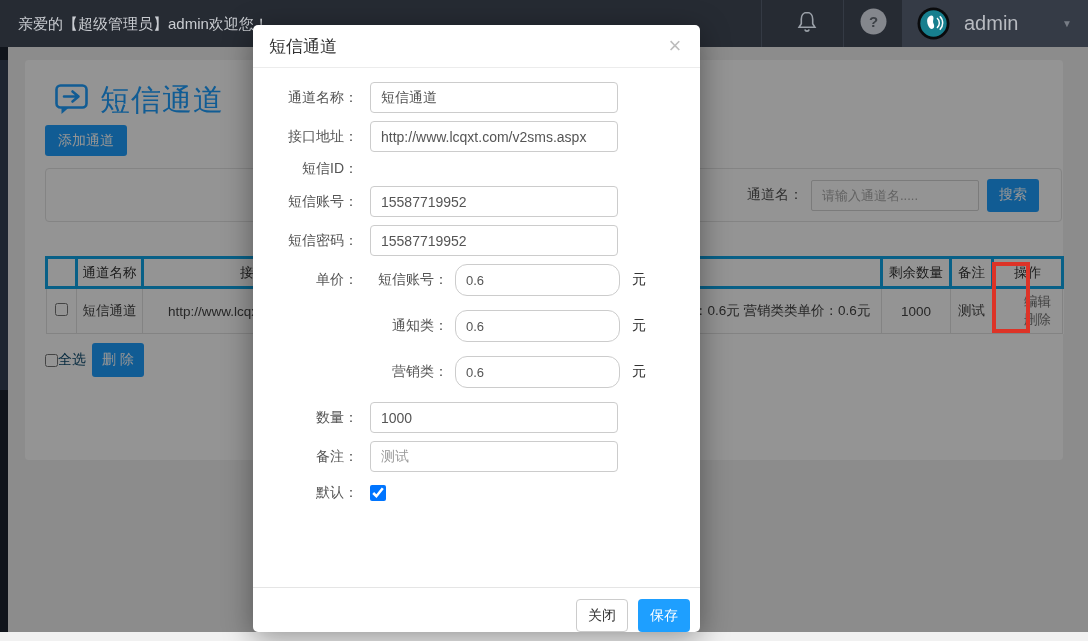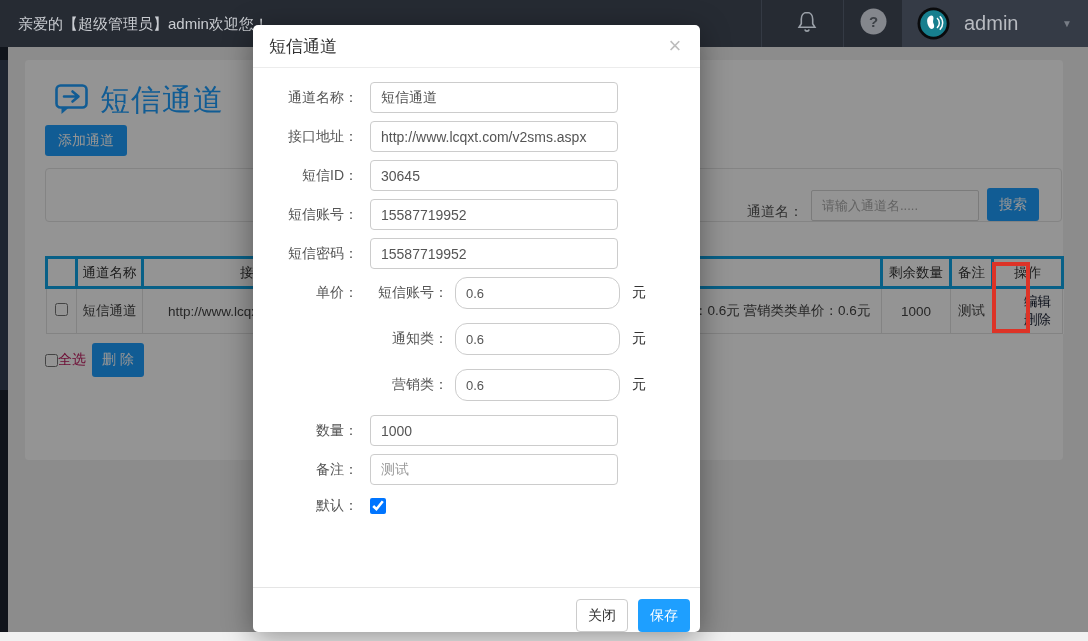--- a/index.html
+++ b/index.html
@@ -23,38 +23,38 @@
   .content { position:absolute; left:8px; top:47px; width:1080px; height:585px; background:#f2f2f2; }
   .card { position:absolute; left:17px; top:13px; width:1038px; height:400px; background:#ffffff; border-radius:4px; }
 
   .heading { position:absolute; left:28px; top:20px; display:flex; align-items:center; gap:10px; color:#1E9FFF; }
   .heading-title { font-size:30px; letter-spacing:1px; }
 
   .add-btn { position:absolute; left:20px; top:65px; width:82px; height:31px; background:#1E9FFF; color:#fff;
              border:none; border-radius:3px; font-size:14px; cursor:pointer; }
 
   .search-panel { position:absolute; left:20px; top:108px; width:1017px; height:54px; border:1px solid #e3e3e3;
-                  border-radius:4px; display:flex; align-items:flex-end; justify-content:flex-end; padding-right:22px; }
+                  border-radius:4px; display:flex; align-items:center; justify-content:flex-end; padding-right:22px; }
   .search-label { font-size:14px; color:#555; margin-right:8px; }
   .search-input { width:168px; height:31px; border:1px solid #d4d4d4; border-radius:2px; padding:8px 10px;
                   font-size:13px; color:#555; }
   .search-input::placeholder { color:#aaa; }
   .search-btn { width:52px; height:33px; margin-left:8px; background:#1E9FFF; color:#fff; border:none;
                 border-radius:3px; font-size:14px; cursor:pointer; }
 
   table.list { position:absolute; left:20px; top:196px; width:1016px; border-collapse:collapse; table-layout:fixed;
                font-size:13.5px; background:#fff; }
   table.list th { border:3px solid #0ea5e9; height:30px; font-weight:normal; color:#333; text-align:center; padding:0 2px; overflow:hidden; }
   table.list td { border:1px solid #e2e2e2; height:46px; text-align:center; color:#444; overflow:hidden; }
   th.h-price { text-align:left; padding-left:295px; white-space:nowrap; }
   td.cell-price { text-align:left; padding-left:224px; white-space:nowrap; }
-  .row-link { color:#0f172a; text-decoration:none; margin:0 3px; cursor:pointer;padding-left:20px; }
+  .row-link { color:#737373; text-decoration:none; margin:0 3px; cursor:pointer;padding-left:20px; }
 
   .select-row { position:absolute; left:20px; top:283px; height:34px; display:flex; align-items:center; }
-  .select-row label { font-size:14px; color:#be185d; margin-right:6px; }
+  .select-row label { font-size:14px; color:#0c4a6e; margin-right:6px; }
   .del-btn { width:52px; height:34px; background:#1E9FFF; color:#fff; border:none; border-radius:3px; font-size:14px; cursor:pointer; }
 
   .bottom-strip { position:absolute; left:0; top:632px; width:1088px; height:9px; background:#f1f1f1; z-index:6; }
 
   
   .overlay { position:absolute; left:8px; top:47px; width:1080px; height:585px; background:rgba(0,0,0,0.42); z-index:10; }
 
   
   .annotation { position:absolute; left:992px; top:262px; width:38px; height:71px; border:4px solid #dd3327; z-index:20; }
 
@@ -203,21 +203,20 @@
     <div class="frow">
       <span class="flabel">通道名称：</span>
       <input class="finput" value="短信通道" style="">
     </div>
     <div class="frow">
       <span class="flabel">接口地址：</span>
       <input class="finput" value="http://www.lcqxt.com/v2sms.aspx" style="">
     </div>
     <div class="frow">
       <span class="flabel">短信ID：</span>
-      <input class="finput" value="30645" style="">
     </div>
     <div class="frow">
       <span class="flabel">短信账号：</span>
       <input class="finput" value="15587719952" style="">
     </div>
     <div class="frow">
       <span class="flabel">短信密码：</span>
       <input class="finput" value="15587719952" style="">
     </div>
     <div class="frow mb14">

